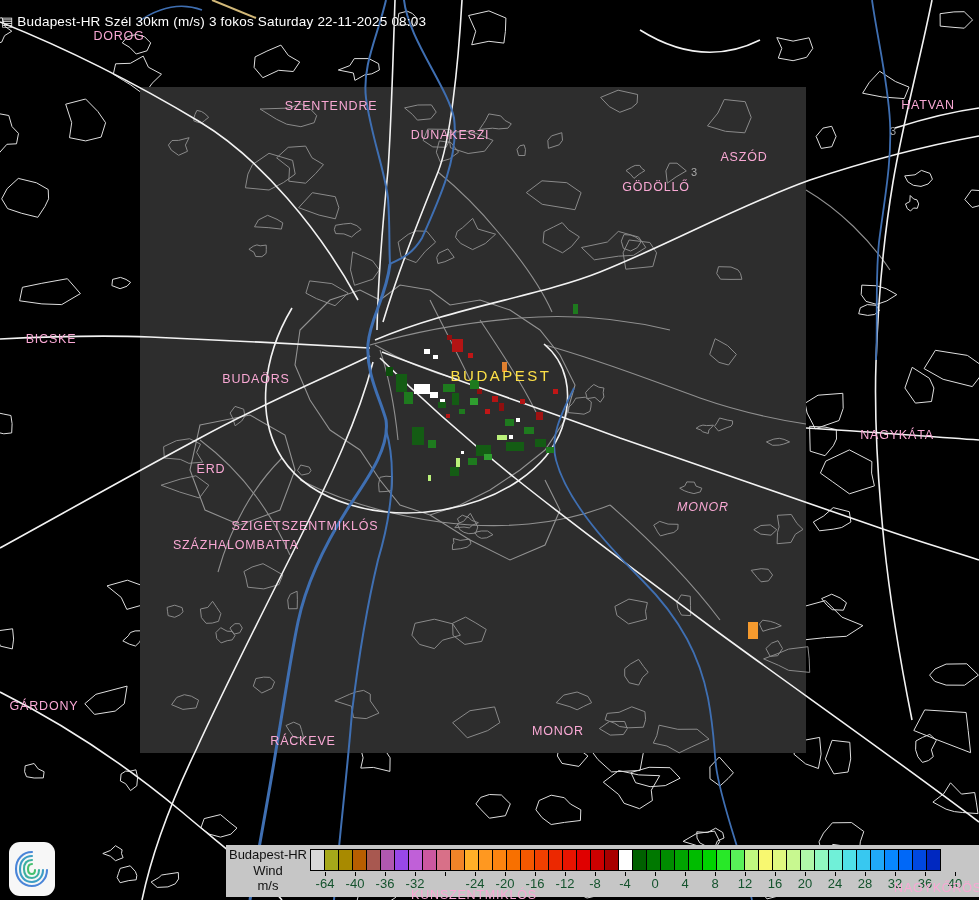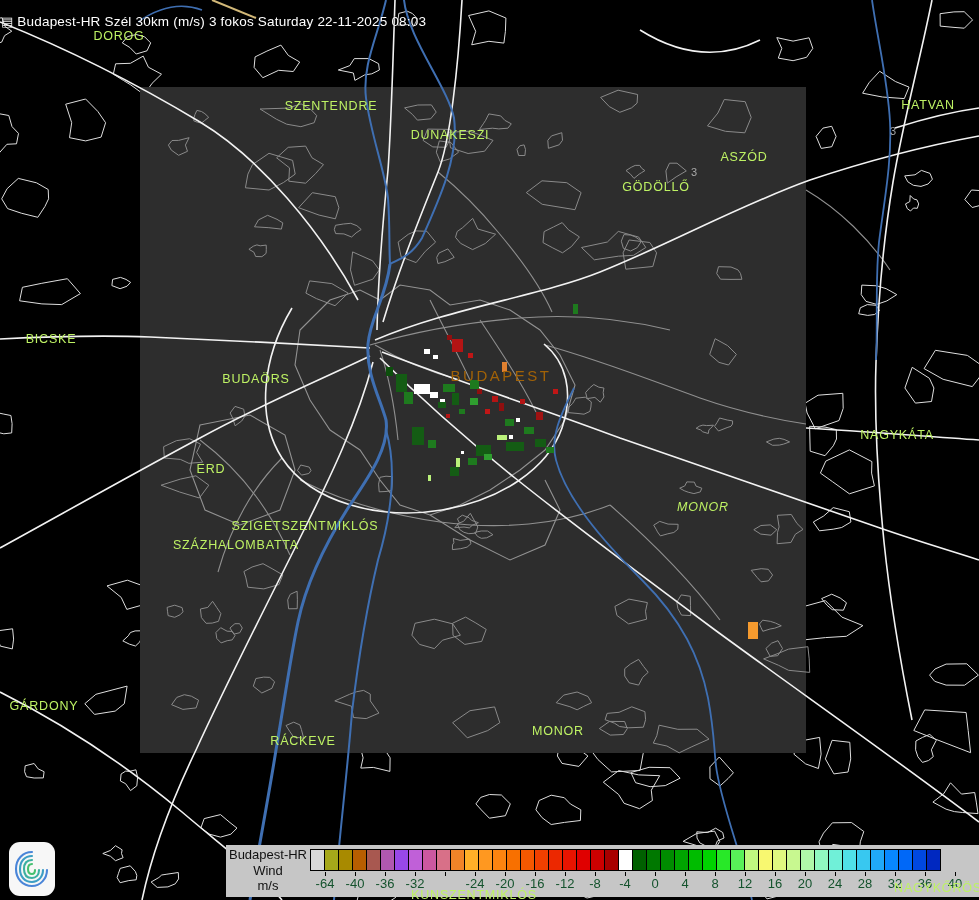--- a/index.html
+++ b/index.html
@@ -5,23 +5,23 @@
   html,body{margin:0;padding:0;background:#000;}
   #screen{position:relative;width:979px;height:900px;overflow:hidden;background:#000;
           font-family:"Liberation Sans",sans-serif;}
   #mapsvg{position:absolute;left:0;top:0;z-index:0;}
   
   #titlebar{position:absolute;left:0;top:14px;z-index:5;display:flex;align-items:center;gap:4px;}
   #site-ic{color:#e8e8e8;font-size:13px;line-height:13px;margin-left:1px;}
   #title-text{color:#ffffff;font-size:13.5px;letter-spacing:0.2px;text-shadow:0 0 2px #000;}
   
   #labels{position:absolute;left:0;top:0;width:979px;height:900px;z-index:4;pointer-events:none;}
-  .citylab{position:absolute;transform:translate(-50%,-50%);color:#bef264;font-size:12.5px;
+  .citylab{position:absolute;transform:translate(-50%,-50%);color:#f9a8d4;font-size:12.5px;
            letter-spacing:0.8px;white-space:nowrap;}
-  .citylab.big{color:#a16207;font-size:15px;letter-spacing:2.5px;}
+  .citylab.big{color:#fde047;font-size:15px;letter-spacing:2.5px;}
   .roadnum{position:absolute;transform:translate(-50%,-50%);color:#a8a8a8;font-size:11px;}
   
   #legend{position:absolute;left:226px;top:845px;width:753px;height:52px;background:#c6c6c6;
           z-index:3;overflow:hidden;}
   #legend-title{position:absolute;left:0;top:2px;width:84px;text-align:center;color:#111;
                 font-size:13px;line-height:15.5px;}
   #legend-boxes{position:absolute;left:84px;top:4px;display:flex;}
   .lbox{width:15px;height:22px;border:1px solid #000;margin-left:-1px;box-sizing:border-box;flex:none;}
   .lbox:first-child{margin-left:0;}
   .ltick{position:absolute;top:27px;width:1px;height:4px;background:#000;}

